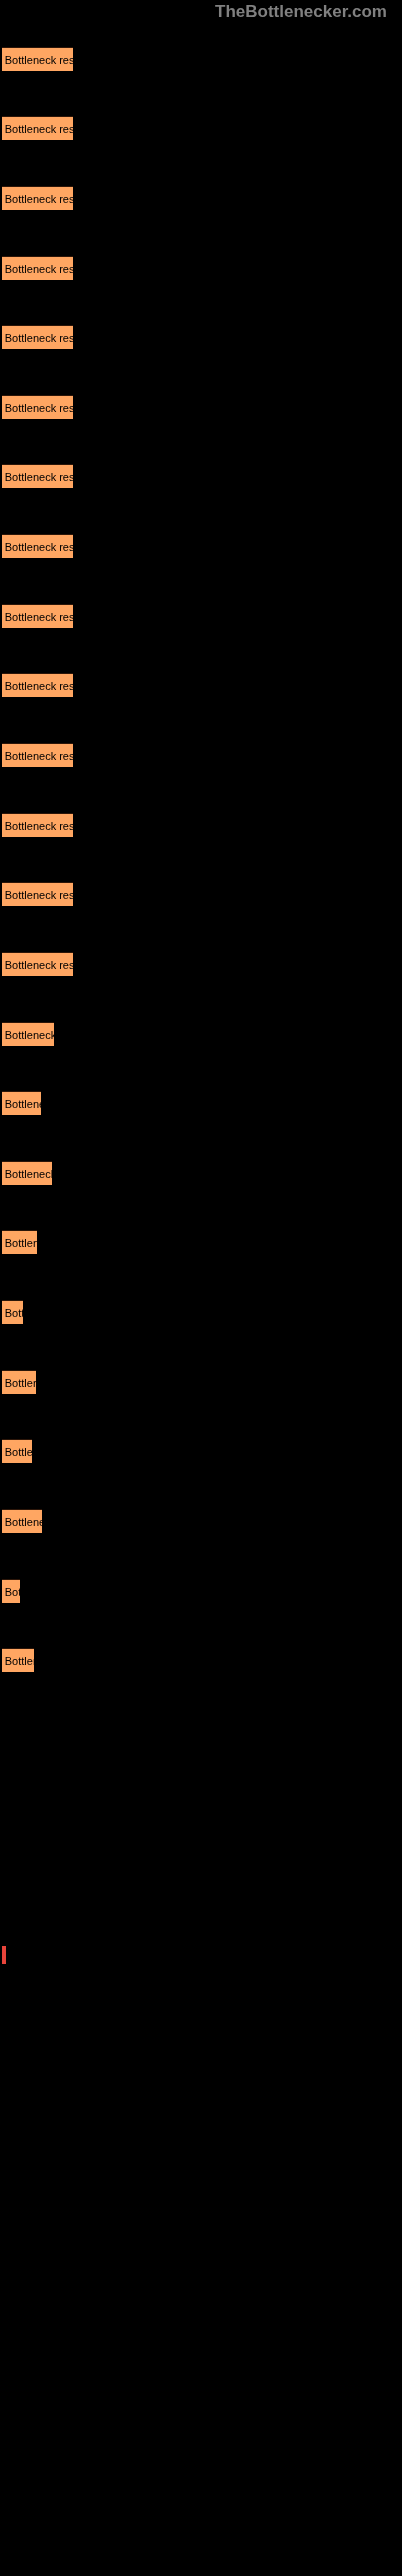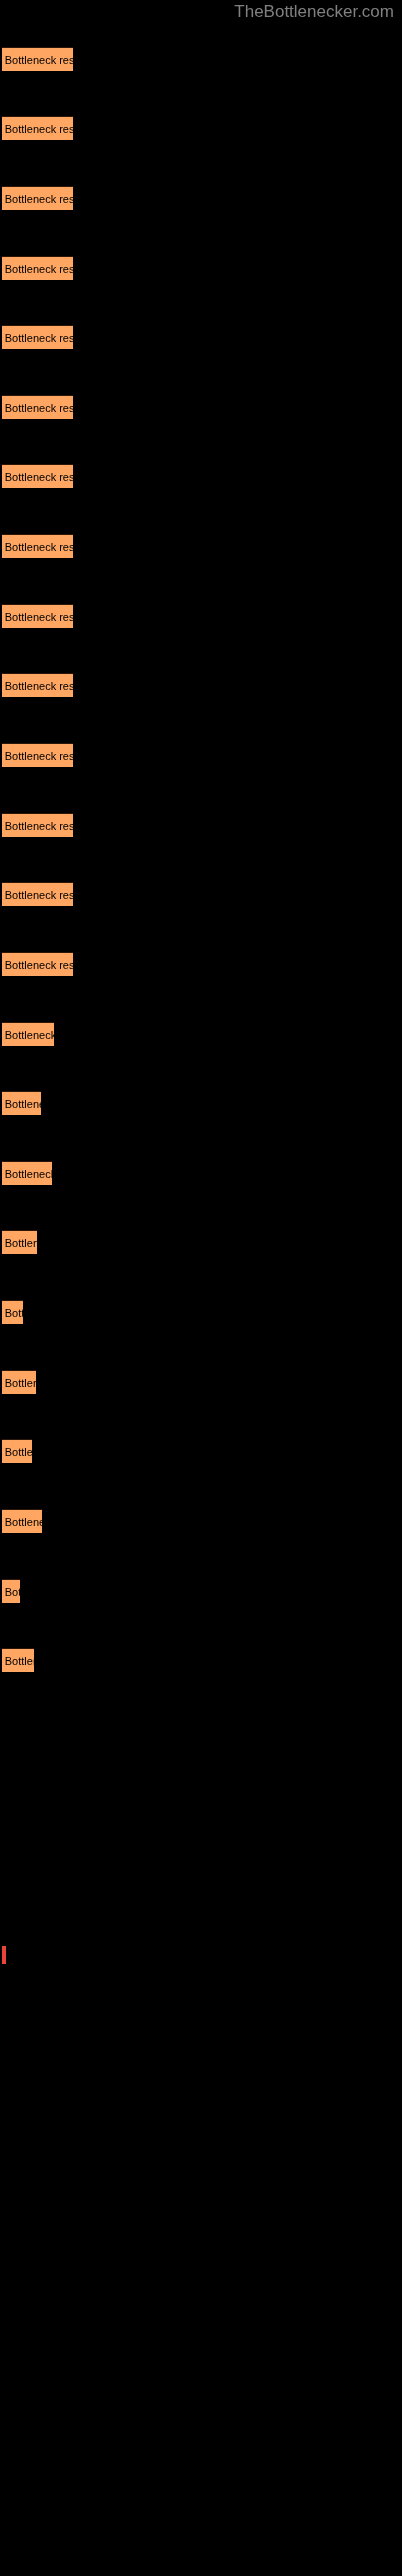--- a/index.html
+++ b/index.html
@@ -9,27 +9,28 @@
     font-family:"Liberation Sans", sans-serif;
     overflow:hidden;
   }
   #page {
     position:relative;
     width:403px; height:2576px;
     background:#000000;
   }
   #watermark {
     position:absolute;
-    right:9px;
+    right:16px;
     top:1.6px;
     font-size:17px;
     color:#808080;
     letter-spacing:0px;
     white-space:nowrap;
     font-family:"Liberation Sans", sans-serif;
+    font-weight:bold;
   }
   #bars {
     position:absolute;
     left:0; top:0;
     width:403px; height:2576px;
   }
   .bar {
     position:absolute;
     left:1.6px;
     height:24px;

